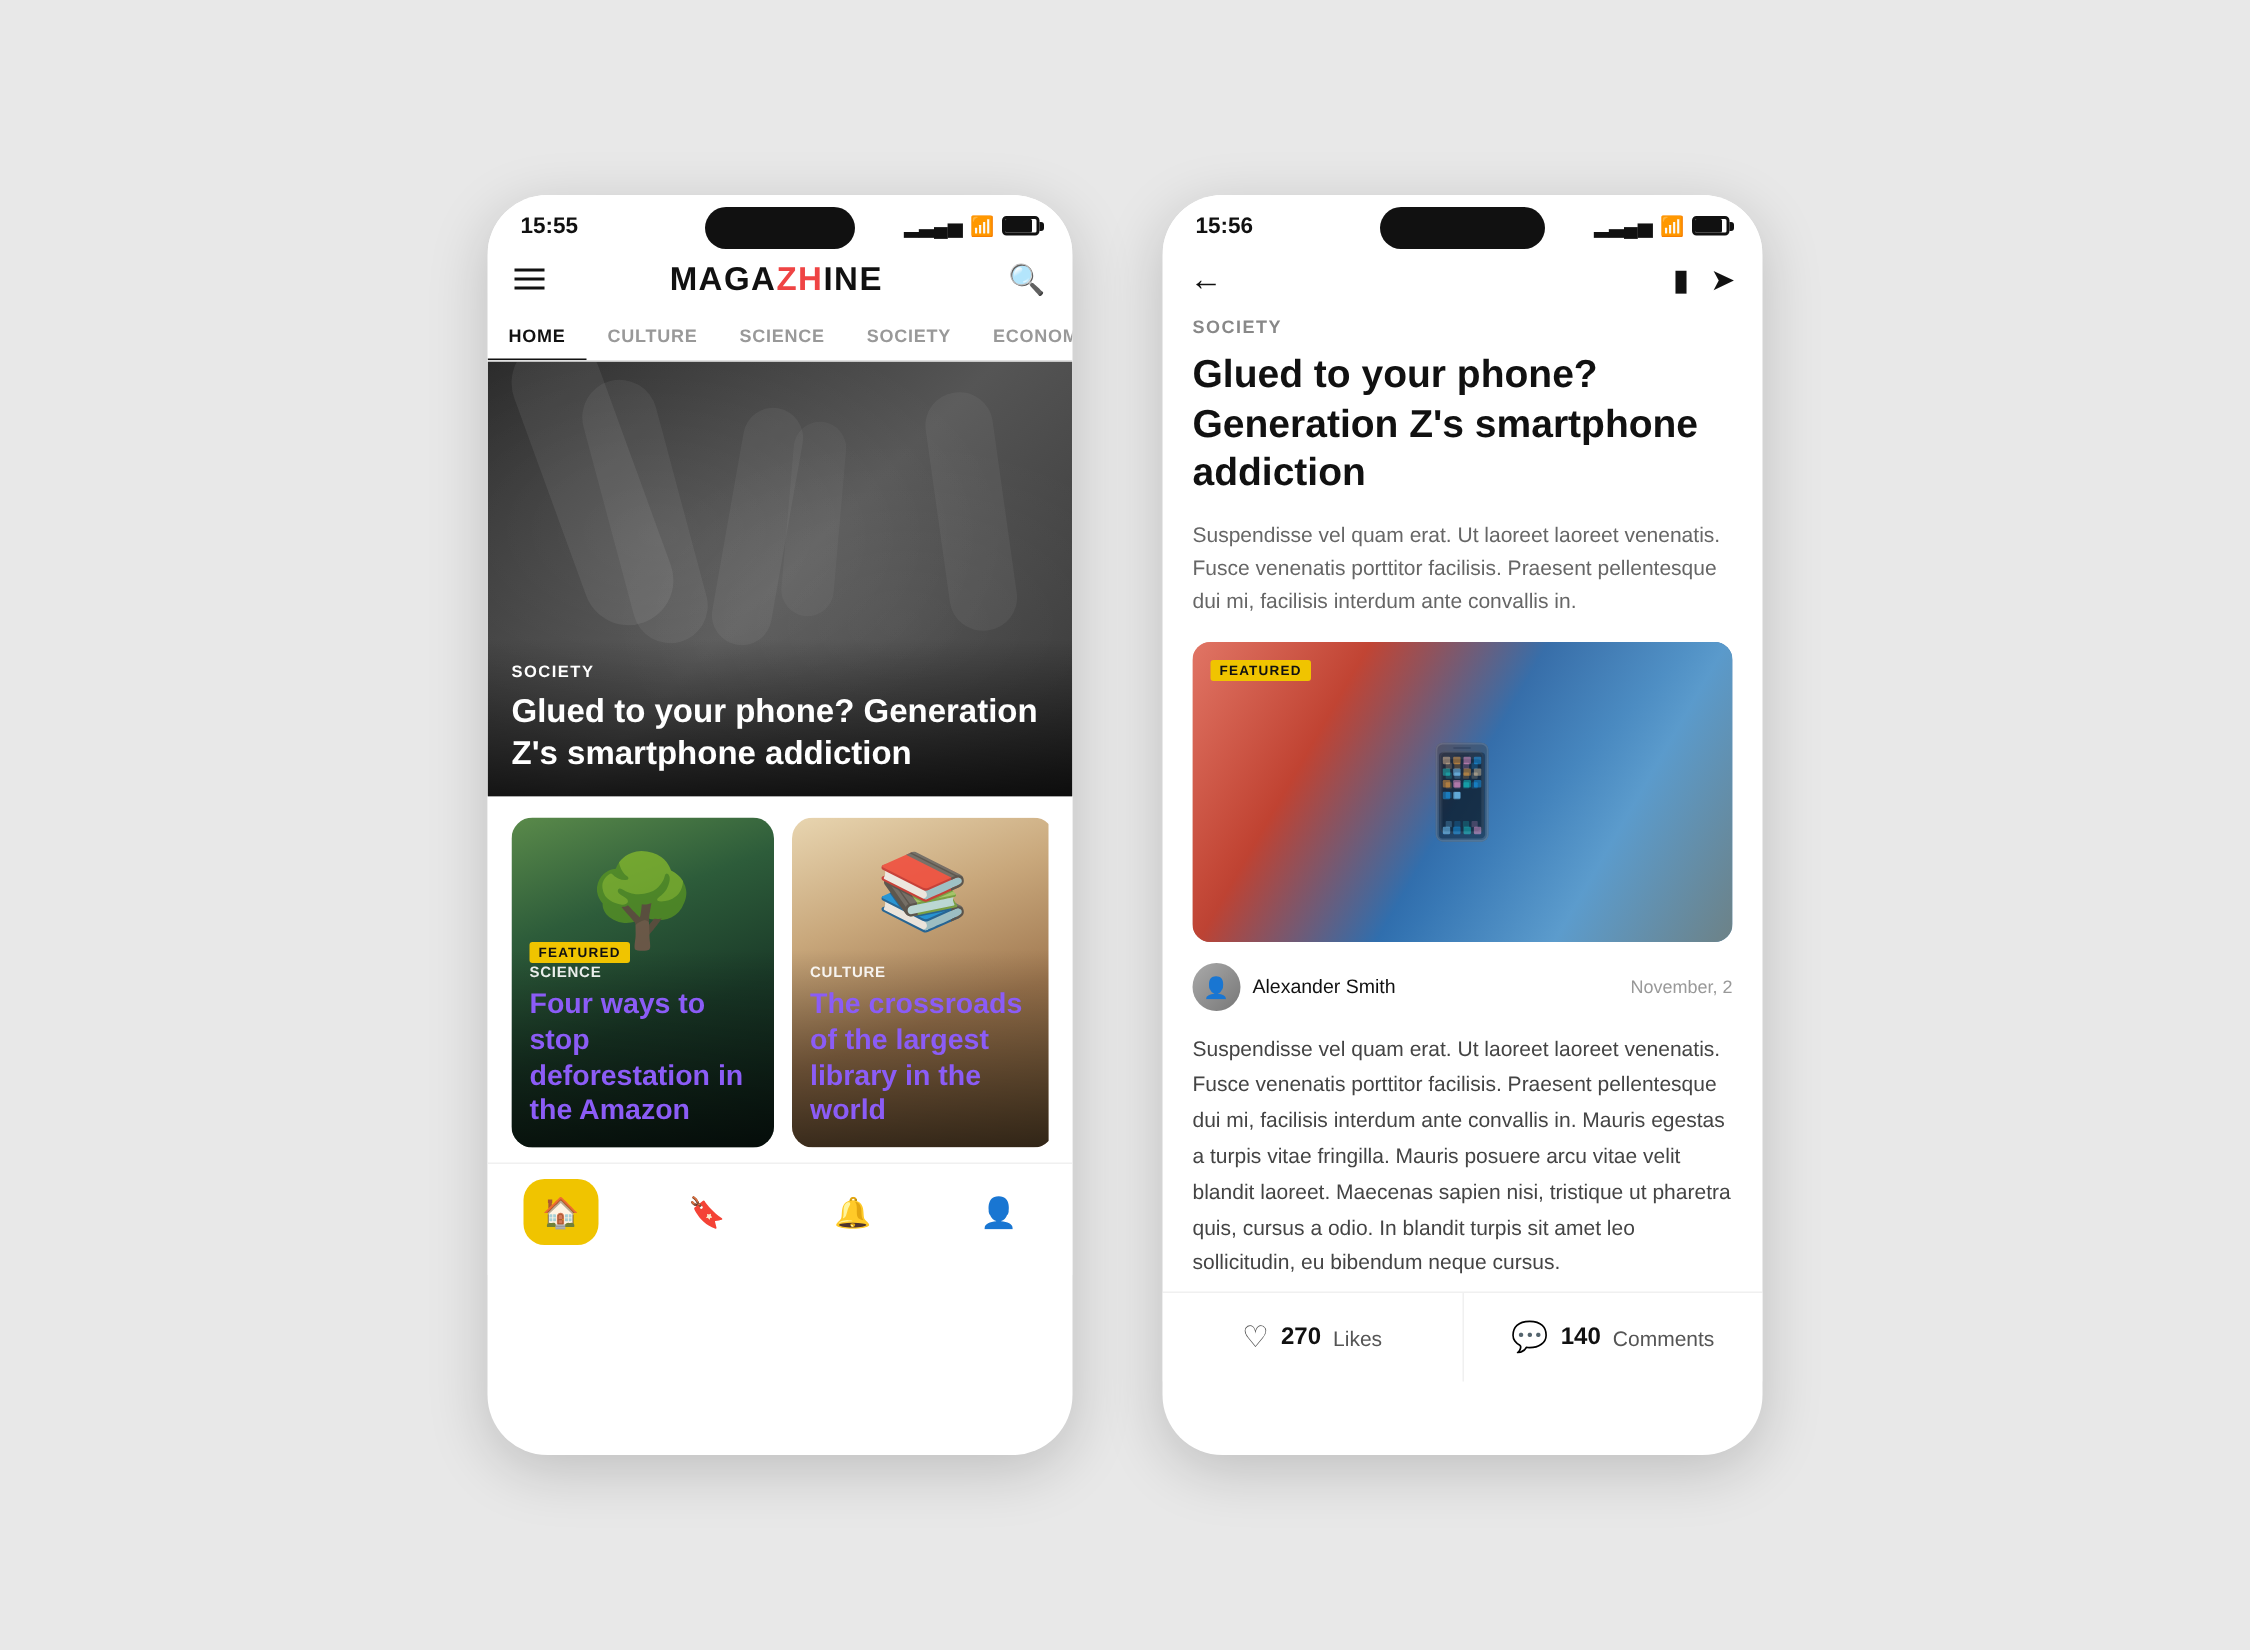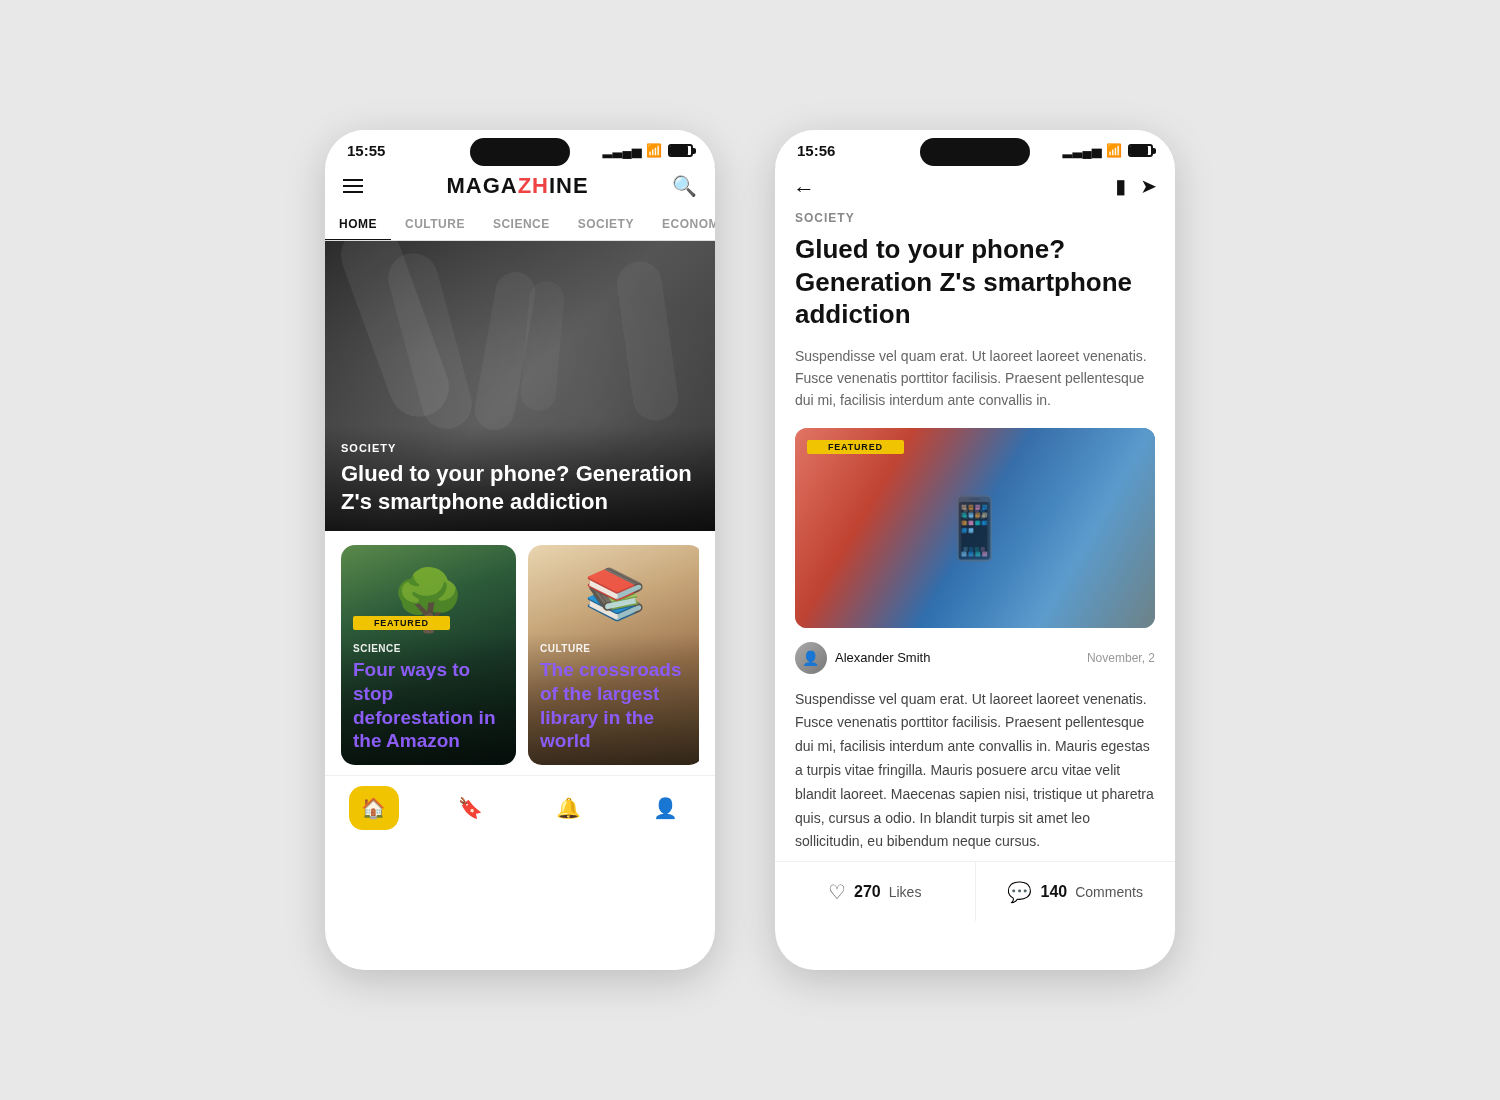--- a/index.html
+++ b/index.html
@@ -285,23 +285,23 @@
       bottom: 0; left: 0; right: 0;
       padding: 12px;
     }
     .featured-badge {
       display: inline-block;
       background: #f0c400;
       color: #111;
       font-size: 9px;
       font-weight: 800;
       letter-spacing: 0.8px;
-      padding: 2px 21px;
+      padding: 2px 6px;
       border-radius: 2px;
-      margin-bottom: 13px;
+      margin-bottom: 0;
     }
     .card-category {
       font-size: 10px;
       color: rgba(255,255,255,0.9);
       font-weight: 700;
       letter-spacing: 0.5px;
       margin-bottom: 4px;
       text-transform: uppercase;
     }
     .card-title {

